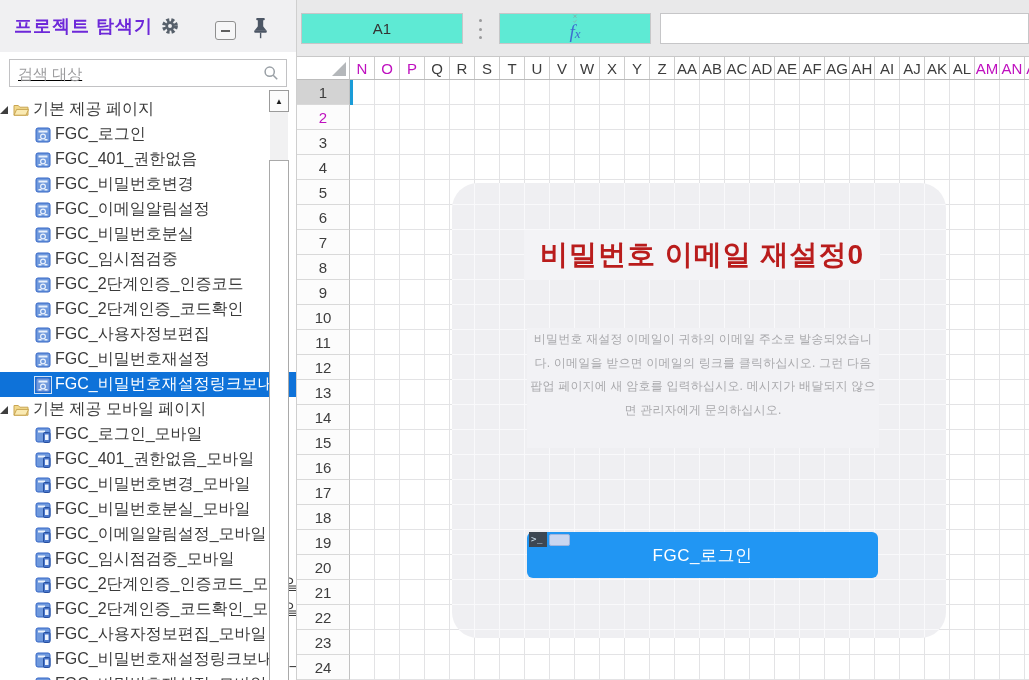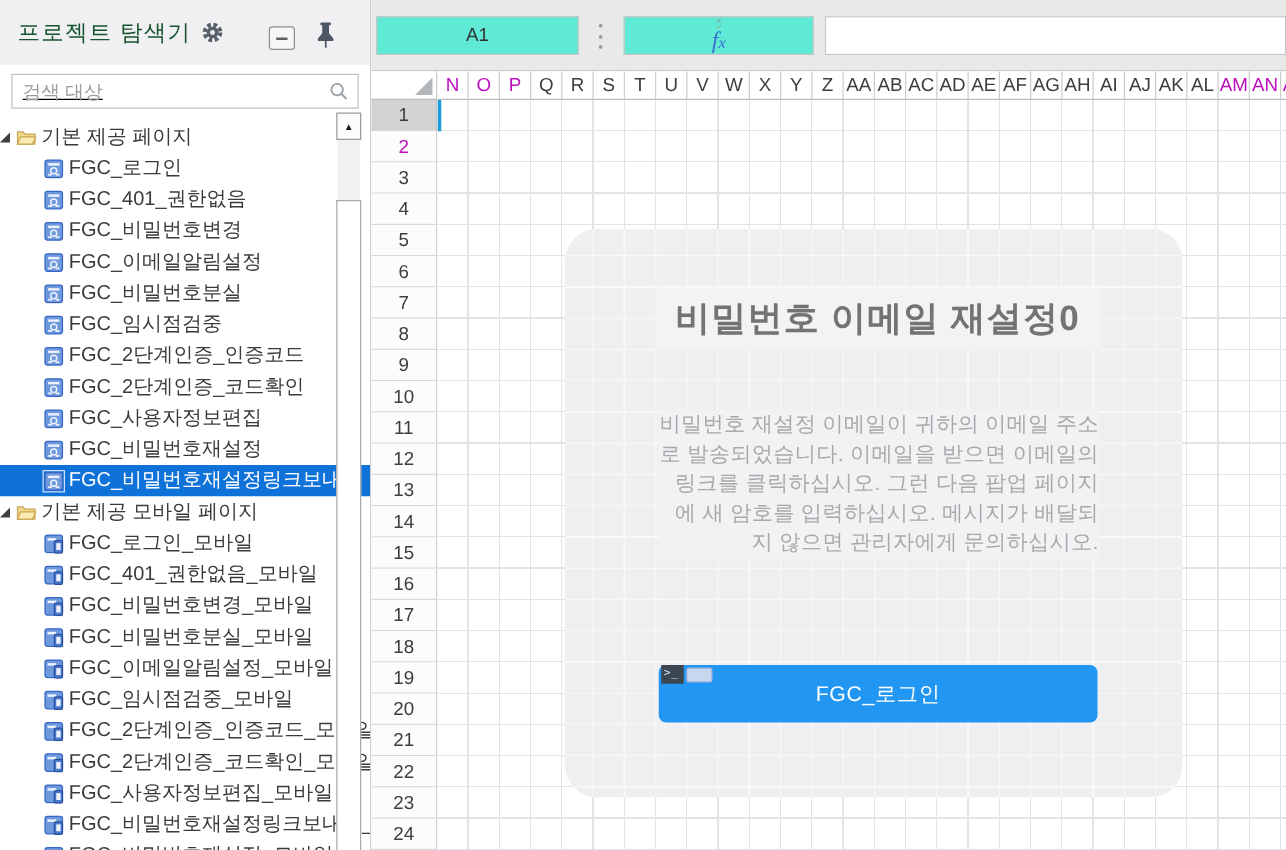--- a/index.html
+++ b/index.html
@@ -5,21 +5,21 @@
   * { margin:0; padding:0; box-sizing:border-box; }
   html,body { width:1029px; height:680px; overflow:hidden; background:#fff;
               font-family:"Liberation Sans", sans-serif; }
   .app { position:relative; width:1029px; height:680px; display:flex; }
 
   
   .panel { position:relative; width:297px; height:680px; background:#fff;
            border-right:1px solid #cfcfcf; overflow:hidden; flex:none; }
   .panel-header { position:absolute; left:0; top:0; width:100%; height:52px;
                   background:#f0f0f2; display:flex; align-items:center; }
-  .panel-title { font-size:18px; font-weight:400; color:#14532d; margin-left:14px; letter-spacing:1px; }
+  .panel-title { font-size:18px; font-weight:700; color:#6d28d9; margin-left:14px; letter-spacing:1px; }
   .gear { margin-left:8px; width:18px; height:18px; }
   .collapse-btn { position:absolute; left:215px; top:21px; width:21px; height:19px;
                   background:#f6f6f7; border:1px solid #8f8f8f; border-radius:3px;
                   display:flex; align-items:center; justify-content:center; }
   .collapse-btn .bar { width:9px; height:2px; background:#5f5f5f; }
   .pin { position:absolute; left:251px; top:17px; width:19px; height:22px; }
 
   .search-box { position:absolute; left:9px; top:59px; width:278px; height:28px;
                 background:#fff; border:1px solid #c2c2c4; display:flex; align-items:center;text-decoration:underline; }
   .search-box input { flex:1; border:none; outline:none; font-size:15px; color:#444;
@@ -94,24 +94,24 @@
 
   
   .card { position:absolute; left:102px; top:103px; width:494px; height:455px;
           background:#efeff2; border-radius:26px;
           background-image:
             repeating-linear-gradient(90deg, transparent 0 24px, #f9f9fb 24px 25px),
             repeating-linear-gradient(180deg, transparent 0 24px, #f9f9fb 24px 25px);
           background-position:-2px -3px; }
   .card-title { position:absolute; left:72px; top:47px; width:356px; height:50px;
                 background:#f3f3f6; display:flex; align-items:center; justify-content:center;
-                font-size:28px; font-weight:bold; color:#737373; letter-spacing:1px; white-space:nowrap; }
+                font-size:28px; font-weight:bold; color:#b91c1c; letter-spacing:1px; white-space:nowrap; }
   .card-desc { position:absolute; left:75px; top:145px; width:352px; min-height:120px;
-               background:#f2f2f5; font-size:17px; line-height:23.5px; color:#a9a9ac;
-               letter-spacing:0.2px; word-break:break-all; text-align:right; }
+               background:#f2f2f5; font-size:12px; line-height:23.5px; color:#a9a9ac;
+               letter-spacing:0.2px; word-break:break-all; text-align:center; }
   .card-button { position:absolute; left:75px; top:349px; width:351px; height:46px;
                  background:var(--accent); border-radius:6px; display:flex; align-items:center;
                  justify-content:center; color:#fff; font-size:17px; letter-spacing:0.5px; }
   .badge-terminal { position:absolute; left:2px; top:0; width:18px; height:15px; background:#3d4752;
                     color:#cfe3f0; font-family:"DejaVu Sans Mono", monospace; font-size:9px;
                     line-height:14px; padding-left:2px; }
   .badge-field { position:absolute; left:22px; top:2px; width:21px; height:12px;
                  background:#c9d6f0; border:1px solid #9fb4dd; border-radius:2px; }
 </style>
 </head>

